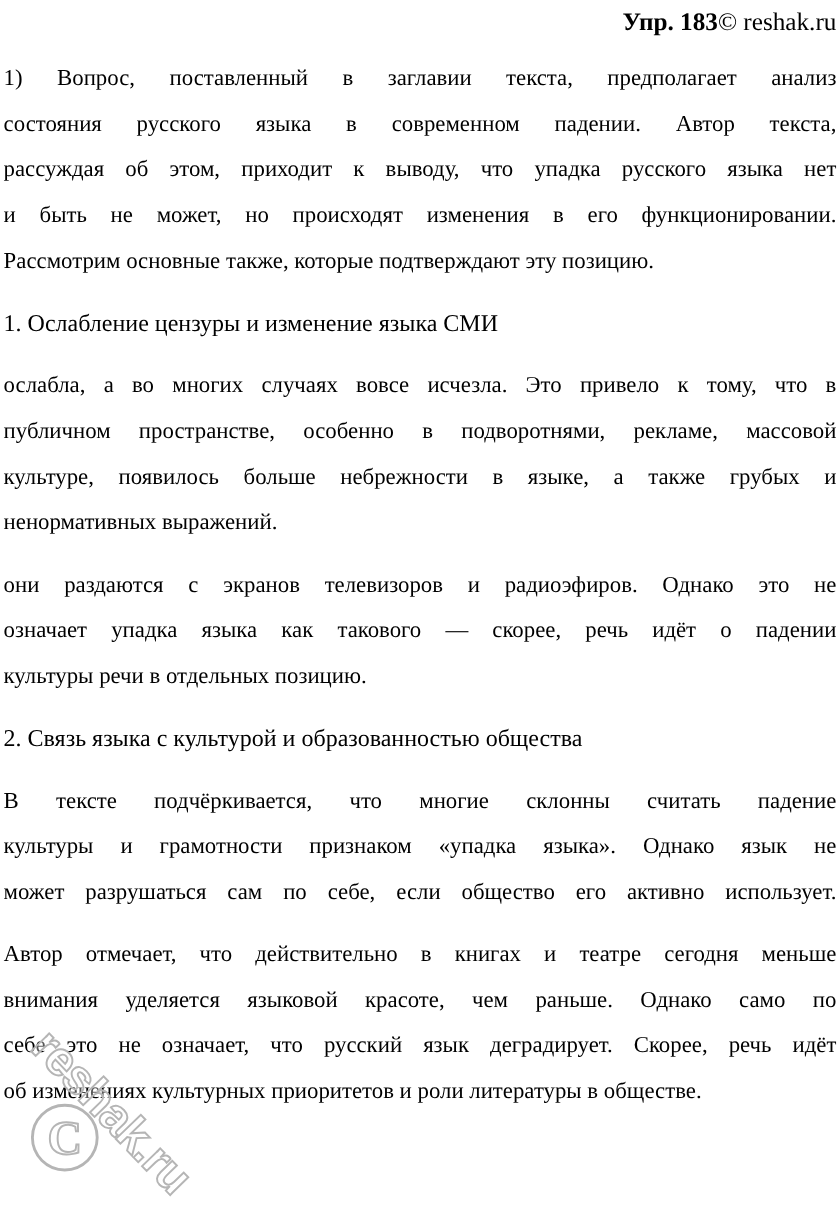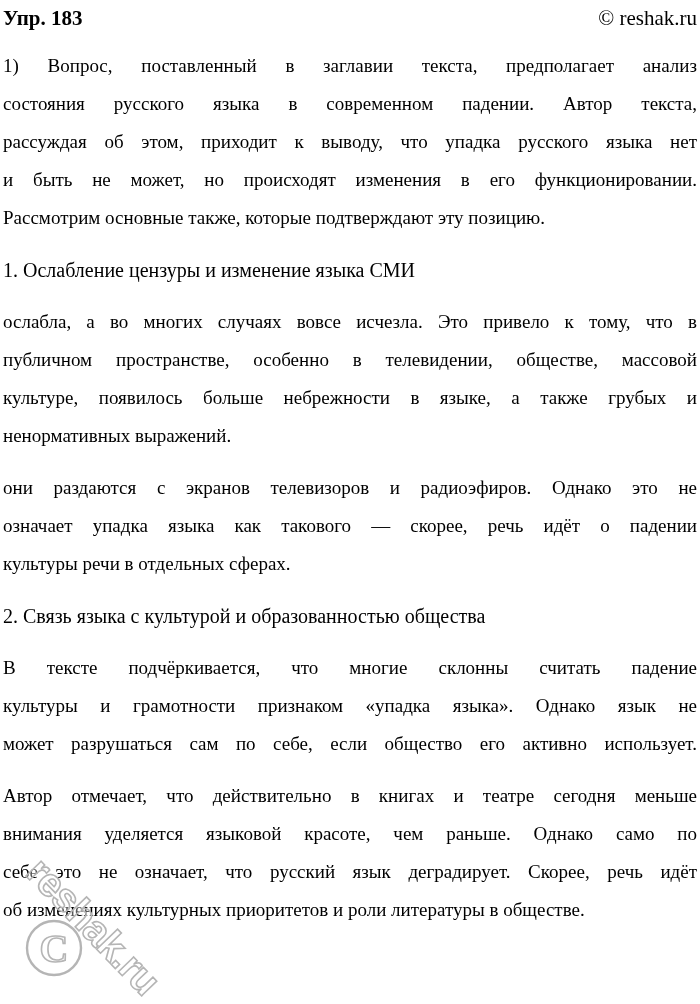--- a/index.html
+++ b/index.html
@@ -13,21 +13,21 @@
     position: relative;
   }
   .page {
     position: relative;
     width: 694px;
     height: 1001px;
     padding: 3px 3px 0 3px;
   }
   .doc-header {
     display: flex;
-    justify-content: space-between;
+    justify-content: flex-end;
     align-items: flex-start;
     font-size: 21px;
     line-height: 30px;
   }
   .exercise-title { font-weight: bold; }
   .copyright { font-weight: normal; }
   .para { margin-top: 14px; }
   .heading {
     margin-top: 14px;
     font-size: 20px;
@@ -71,29 +71,29 @@
     <div class="line">состояния русского языка в современном падении. Автор текста,</div>
     <div class="line">рассуждая об этом, приходит к выводу, что упадка русского языка нет</div>
     <div class="line">и быть не может, но происходят изменения в его функционировании.</div>
     <div class="line last">Рассмотрим основные также, которые подтверждают эту позицию.</div>
   </div>
 
   <div class="heading">1. Ослабление цензуры и изменение языка СМИ</div>
 
   <div class="para">
     <div class="line">ослабла, а во многих случаях вовсе исчезла. Это привело к тому, что в</div>
-    <div class="line">публичном пространстве, особенно в телевидении, обществе, массовой</div>
+    <div class="line">публичном пространстве, особенно в подворотнями, рекламе, массовой</div>
     <div class="line">культуре, появилось больше небрежности в языке, а также грубых и</div>
     <div class="line last">ненормативных выражений.</div>
   </div>
 
   <div class="para">
     <div class="line">они раздаются с экранов телевизоров и радиоэфиров. Однако это не</div>
     <div class="line">означает упадка языка как такового — скорее, речь идёт о падении</div>
-    <div class="line last">культуры речи в отдельных сферах.</div>
+    <div class="line last">культуры речи в отдельных позицию.</div>
   </div>
 
   <div class="heading">2. Связь языка с культурой и образованностью общества</div>
 
   <div class="para">
     <div class="line">В тексте подчёркивается, что многие склонны считать падение</div>
     <div class="line">культуры и грамотности признаком «упадка языка». Однако язык не</div>
     <div class="line">может разрушаться сам по себе, если общество его активно использует.</div>
   </div>
 

